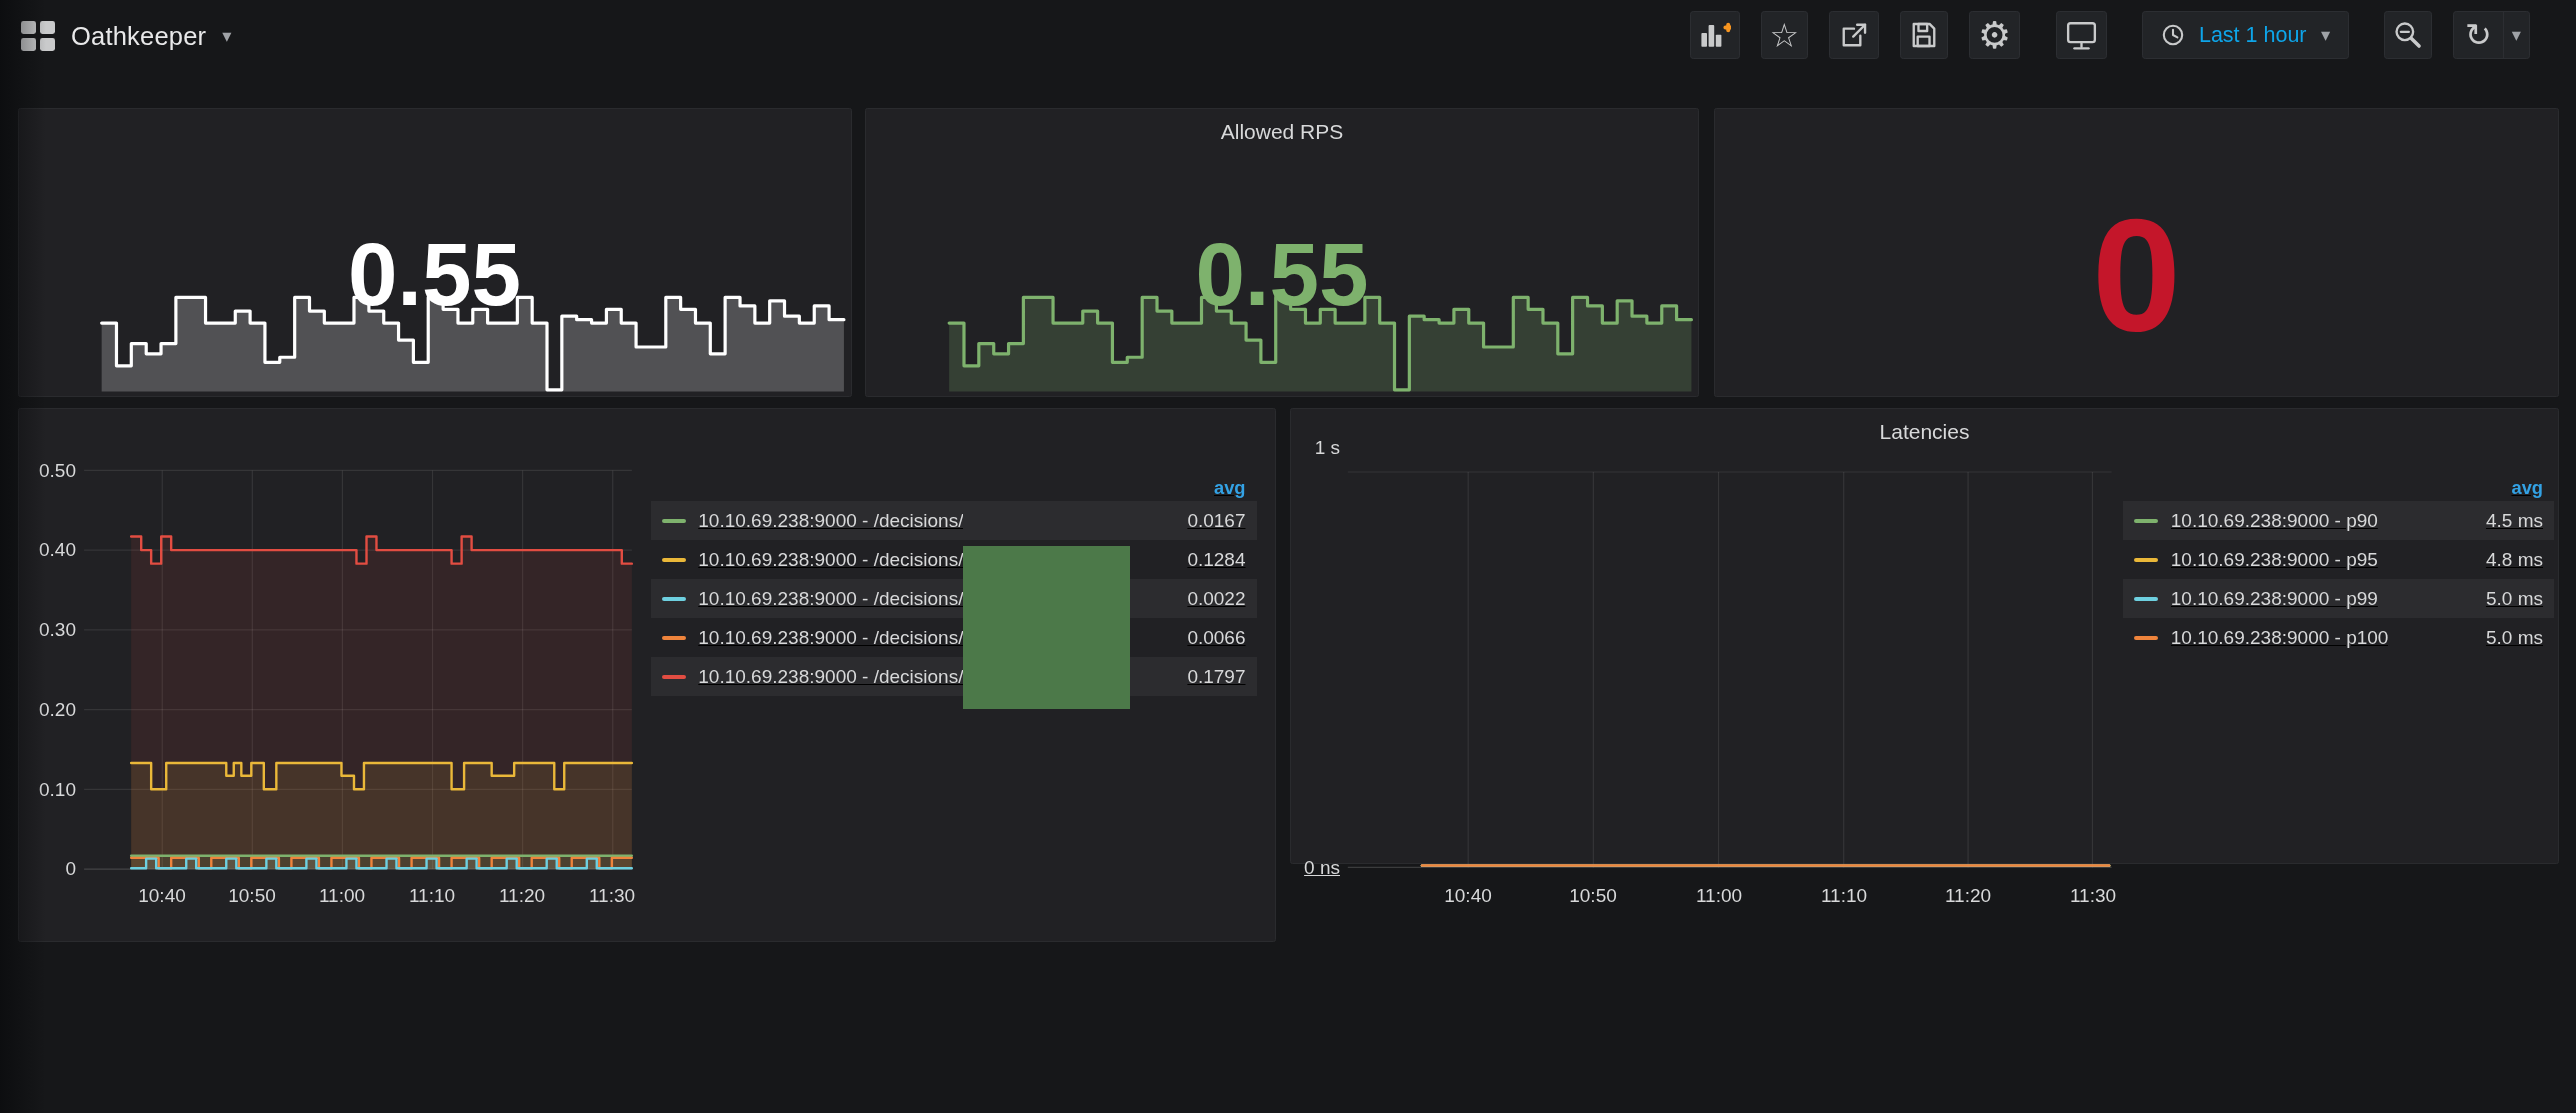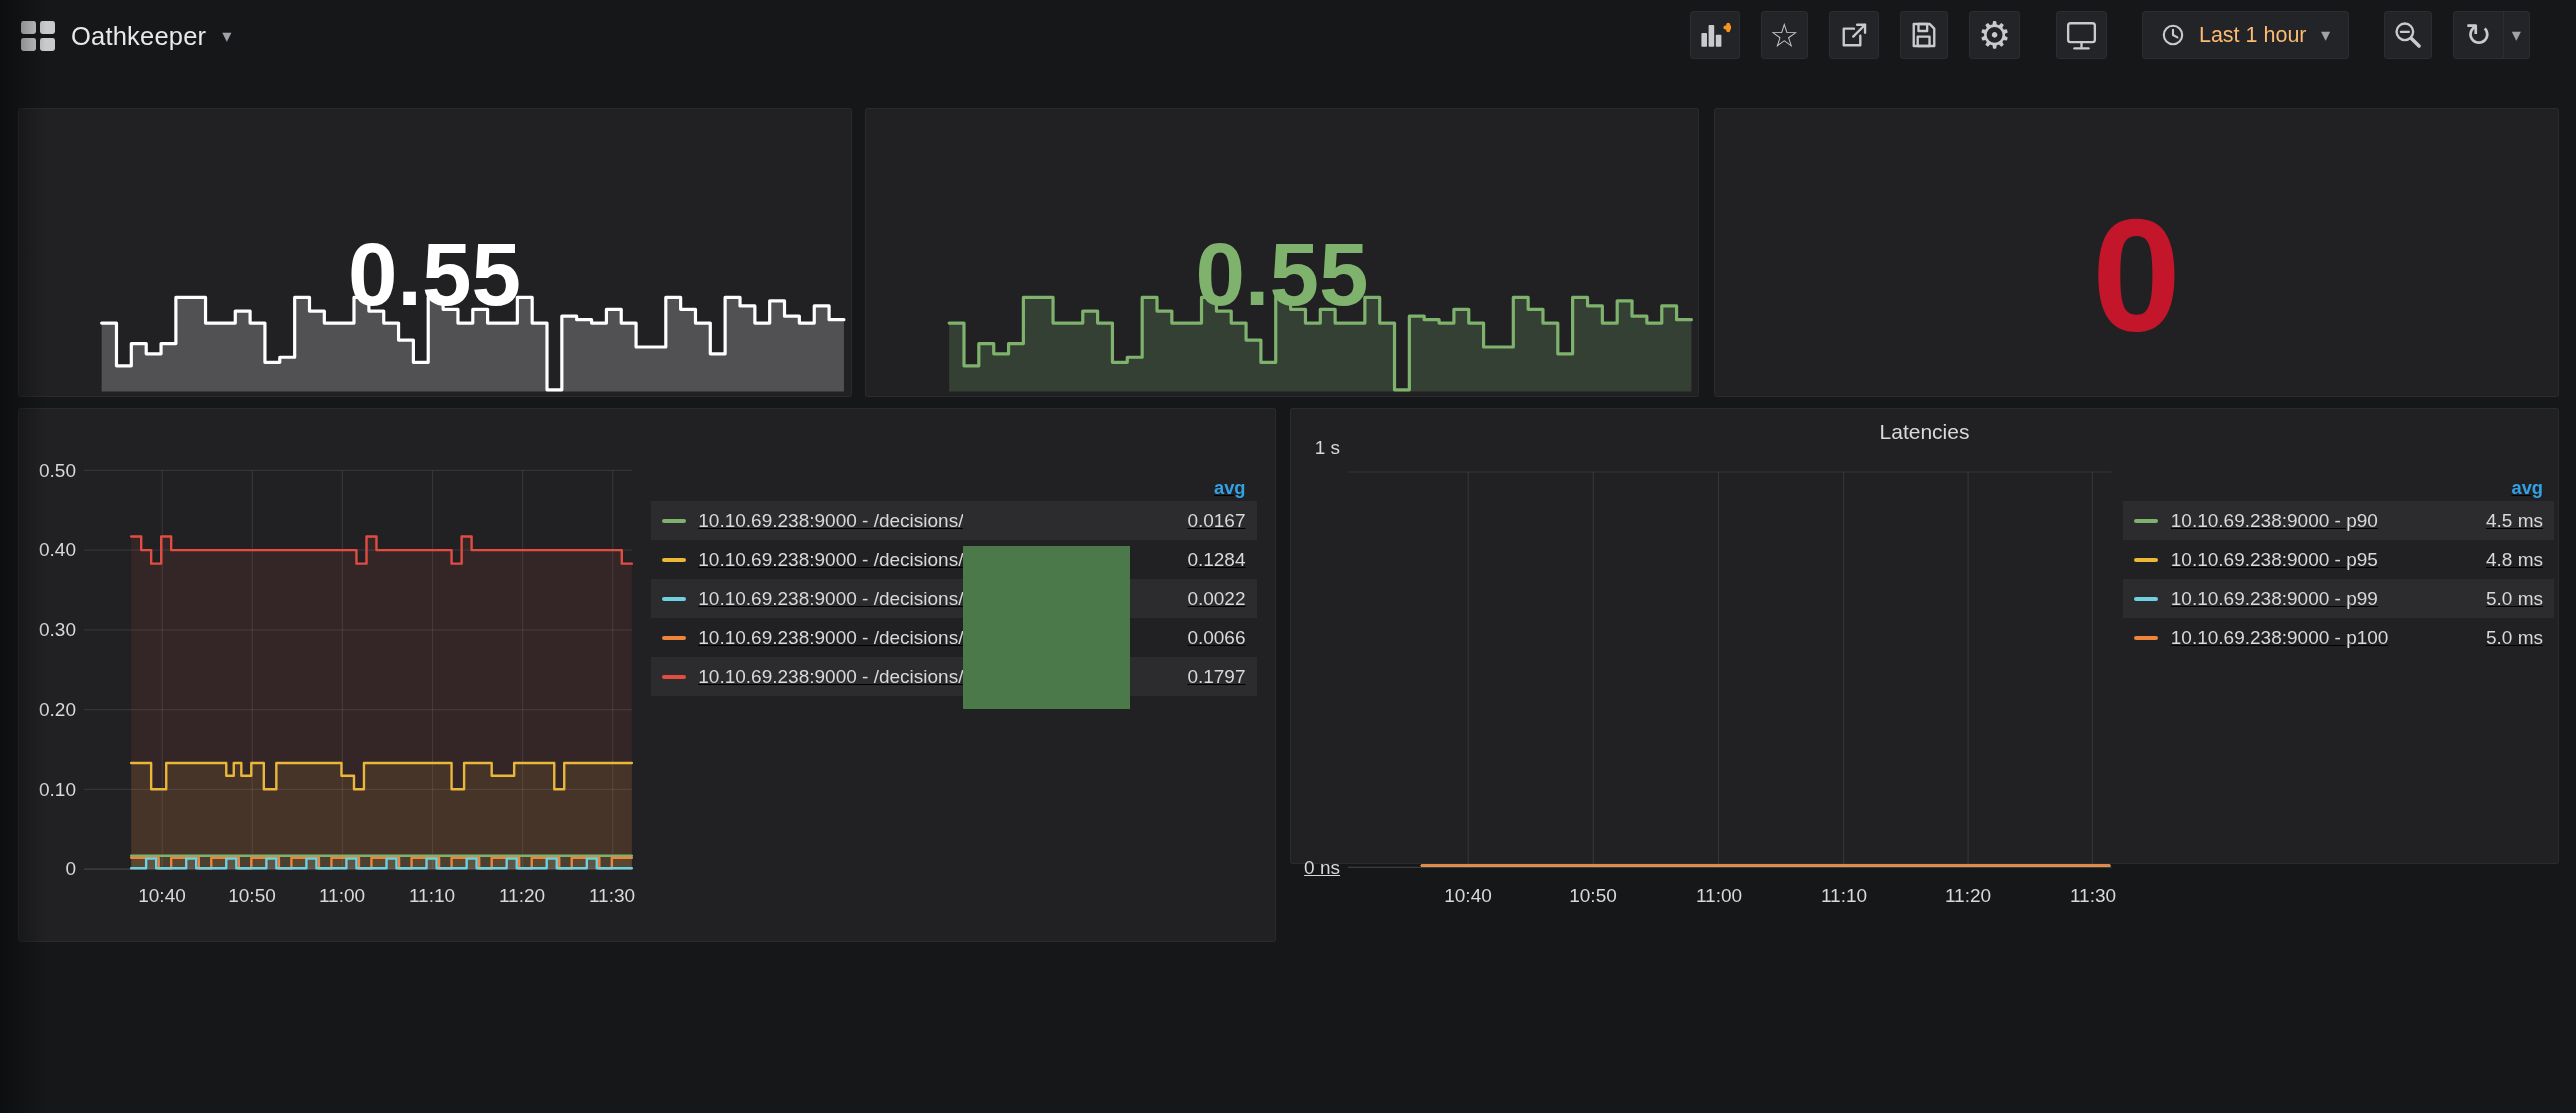--- a/index.html
+++ b/index.html
@@ -12,21 +12,21 @@
   .grid-icon span{background:#c9cacb;border-radius:2.4px;}
   .dash-title{color:#e8e8e9;font-size:25.5px;font-weight:500;letter-spacing:0.2px;}
   .caret{color:#9fa2a6;font-size:18.3px;line-height:1;}
   .nav-right{position:absolute;right:46px;top:11px;display:flex;align-items:center;gap:21px;}
   .nav-btn{height:48px;min-width:46px;background:#222427;border:0.8px solid #2c2e32;border-radius:3.2px;
     display:flex;align-items:center;justify-content:center;color:#c9cacb;cursor:pointer;padding:0 8px;}
   .nav-btn svg{stroke:#c9cacb;fill:none;stroke-width:3;stroke-linecap:round;stroke-linejoin:round;}
   .glyph{font-size:33px;color:#c9cacb;line-height:1;}
   .btn-gap-lg{margin-left:14.4px;}
   .time-btn{padding:0 17.5px;gap:9.6px;}
-  .time-label{font-size:21.5px;color:#fdba74;margin:0 4.8px;}
+  .time-label{font-size:21.5px;color:#0ea5e9;margin:0 4.8px;}
   .refresh-btn{padding:0;}
   .refresh-main{padding:0 11px;display:flex;align-items:center;height:100%;}
   .refresh-caret{border-left:0.8px solid #2c2e32;height:100%;display:flex;align-items:center;padding:0 8px;}
   
   .panel{position:absolute;background:#212124;border:0.8px solid #2a2b2e;border-radius:2.4px;}
   .panel-title{position:absolute;top:11px;left:0;right:0;text-align:center;font-size:21px;font-weight:500;
     color:#d8d9da;cursor:pointer;z-index:5;}
   .stat-value{position:absolute;left:0;right:0;text-align:center;font-weight:700;line-height:1;z-index:20;}
   .stat-value.md{top:121px;font-size:89px;}
   .stat-value.lg{top:86px;font-size:160px;}
@@ -122,20 +122,21 @@
         <span class="caret">▾</span>
       </span>
     </div>
   </div>
 </div>
 
 <div class="panel" style="left:17.5px;top:108px;width:834px;height:289px">
   <div class="stat-value md" style="color: rgb(255, 255, 255);">0.55</div>
 </div>
 <div class="panel" style="left:865px;top:108px;width:834px;height:289px">
+  <div class="panel-title">Allowed RPS</div>
   <div class="stat-value md" style="color: rgb(126, 178, 109);">0.55</div>
 </div>
 <div class="panel" style="left:1714px;top:108px;width:845px;height:289px">
   <div class="stat-value lg" style="color: rgb(196, 22, 42);">0</div>
 </div>
 
 <div class="panel" style="left:17.5px;top:408px;width:1258px;height:534px">
   <div class="legend" id="rps-legend" style="left:632px;top:65px;width:606px">
     <div class="legend-header">avg</div>
     <div class="legend-rows">

